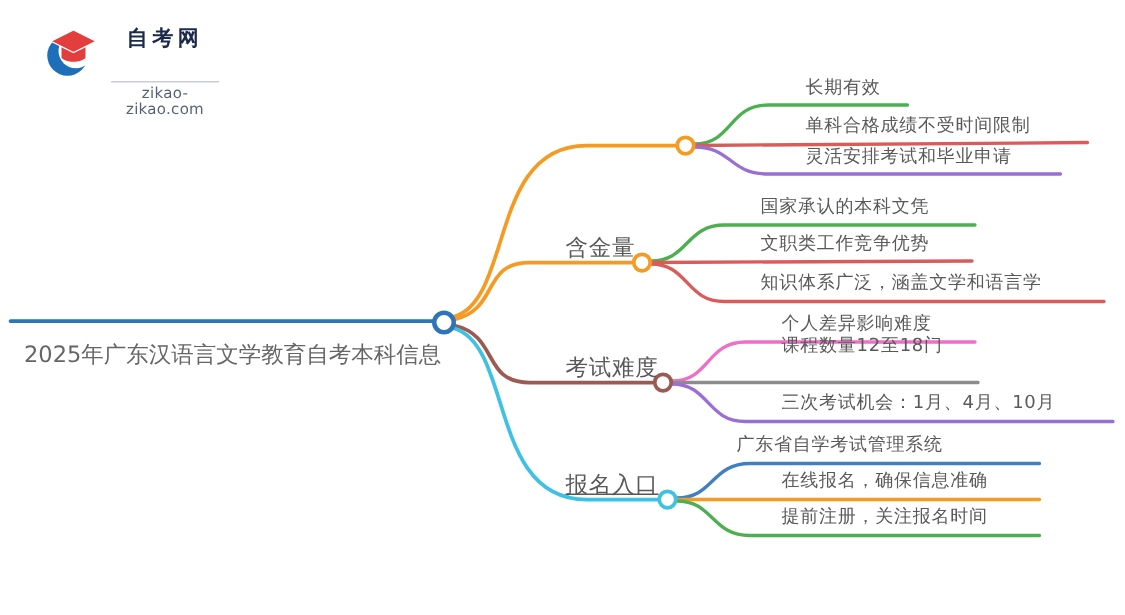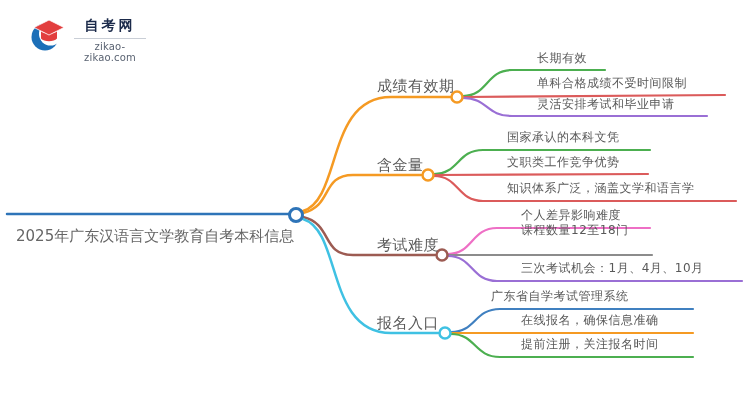--- a/index.html
+++ b/index.html
@@ -11,21 +11,21 @@
   .label{
     position:absolute;white-space:nowrap;line-height:1.15;
     color:#595959;font-size:12px;letter-spacing:0.5px;
   }
   .root-label{color:#666;font-size:15px;letter-spacing:0;margin-top:32px;}
   .branch-label{font-size:15px;}
   
   .logo{position:absolute;left:30px;top:17px;display:flex;align-items:flex-start;}
   .logo-icon{width:36px;height:36px;display:block;}
   .logo-text{margin-left:8px;width:72px;text-align:center;}
-  .logo-title{font-size:14px;font-weight:bold;color:#1b2a4a;letter-spacing:3px;padding-bottom:3px;border-bottom:1px solid #c9ced6;}
+  .logo-title{font-size:14px;font-weight:bold;color:#1b2a4a;letter-spacing:3px;padding-bottom:19px;border-bottom:1px solid #c9ced6;}
   .logo-sub{font-size:10px;color:#5a6372;margin-top:2px;letter-spacing:0.2px;}
 </style>
 </head>
 <body>
 
 <div id="canvas">
 
   <svg id="mindmap-svg" width="750" height="410" viewBox="0 0 750 410">
 
     <path d="M 7,214 L 289,214" fill="none" stroke-width="2.5" stroke-linecap="round" stroke="#2e74b8"></path>
@@ -66,24 +66,23 @@
       <path d="M 19,3 L 34,10.5 L 19,18 L 4,10.5 Z" stroke="#ffffff" stroke-width="0.8" fill="#e23e3e"></path>
     </svg>
     <div class="logo-text">
       <div class="logo-title">自考网</div>
       <div class="logo-sub">zikao-zikao.com</div>
     </div>
   </div>
 
   <div class="label root-label" style="left:16px;top:196px;">2025年广东汉语言文学教育自考本科信息</div>
 
-  <div class="label branch-label" style="left:377px;top:78px;">成绩有效期</div>
   <div class="label branch-label" style="left:377px;top:157px;">含金量</div>
   <div class="label branch-label" style="left:377px;top:237px;">考试难度</div>
-  <div class="label branch-label" style="left:377px;top:315px;">报名入口</div>
+  <div class="label branch-label" style="left:377px;top:315px;text-decoration:underline;">报名入口</div>
 
   <div class="label" style="left:537px;top:52px;">长期有效</div>
   <div class="label" style="left:537px;top:77px;">单科合格成绩不受时间限制</div>
   <div class="label" style="left:537px;top:98px;">灵活安排考试和毕业申请</div>
 
   <div class="label" style="left:507px;top:131px;">国家承认的本科文凭</div>
   <div class="label" style="left:507px;top:156px;">文职类工作竞争优势</div>
   <div class="label" style="left:507px;top:182px;">知识体系广泛，涵盖文学和语言学</div>
 
   <div class="label" style="left:521px;top:209px;">个人差异影响难度</div>

